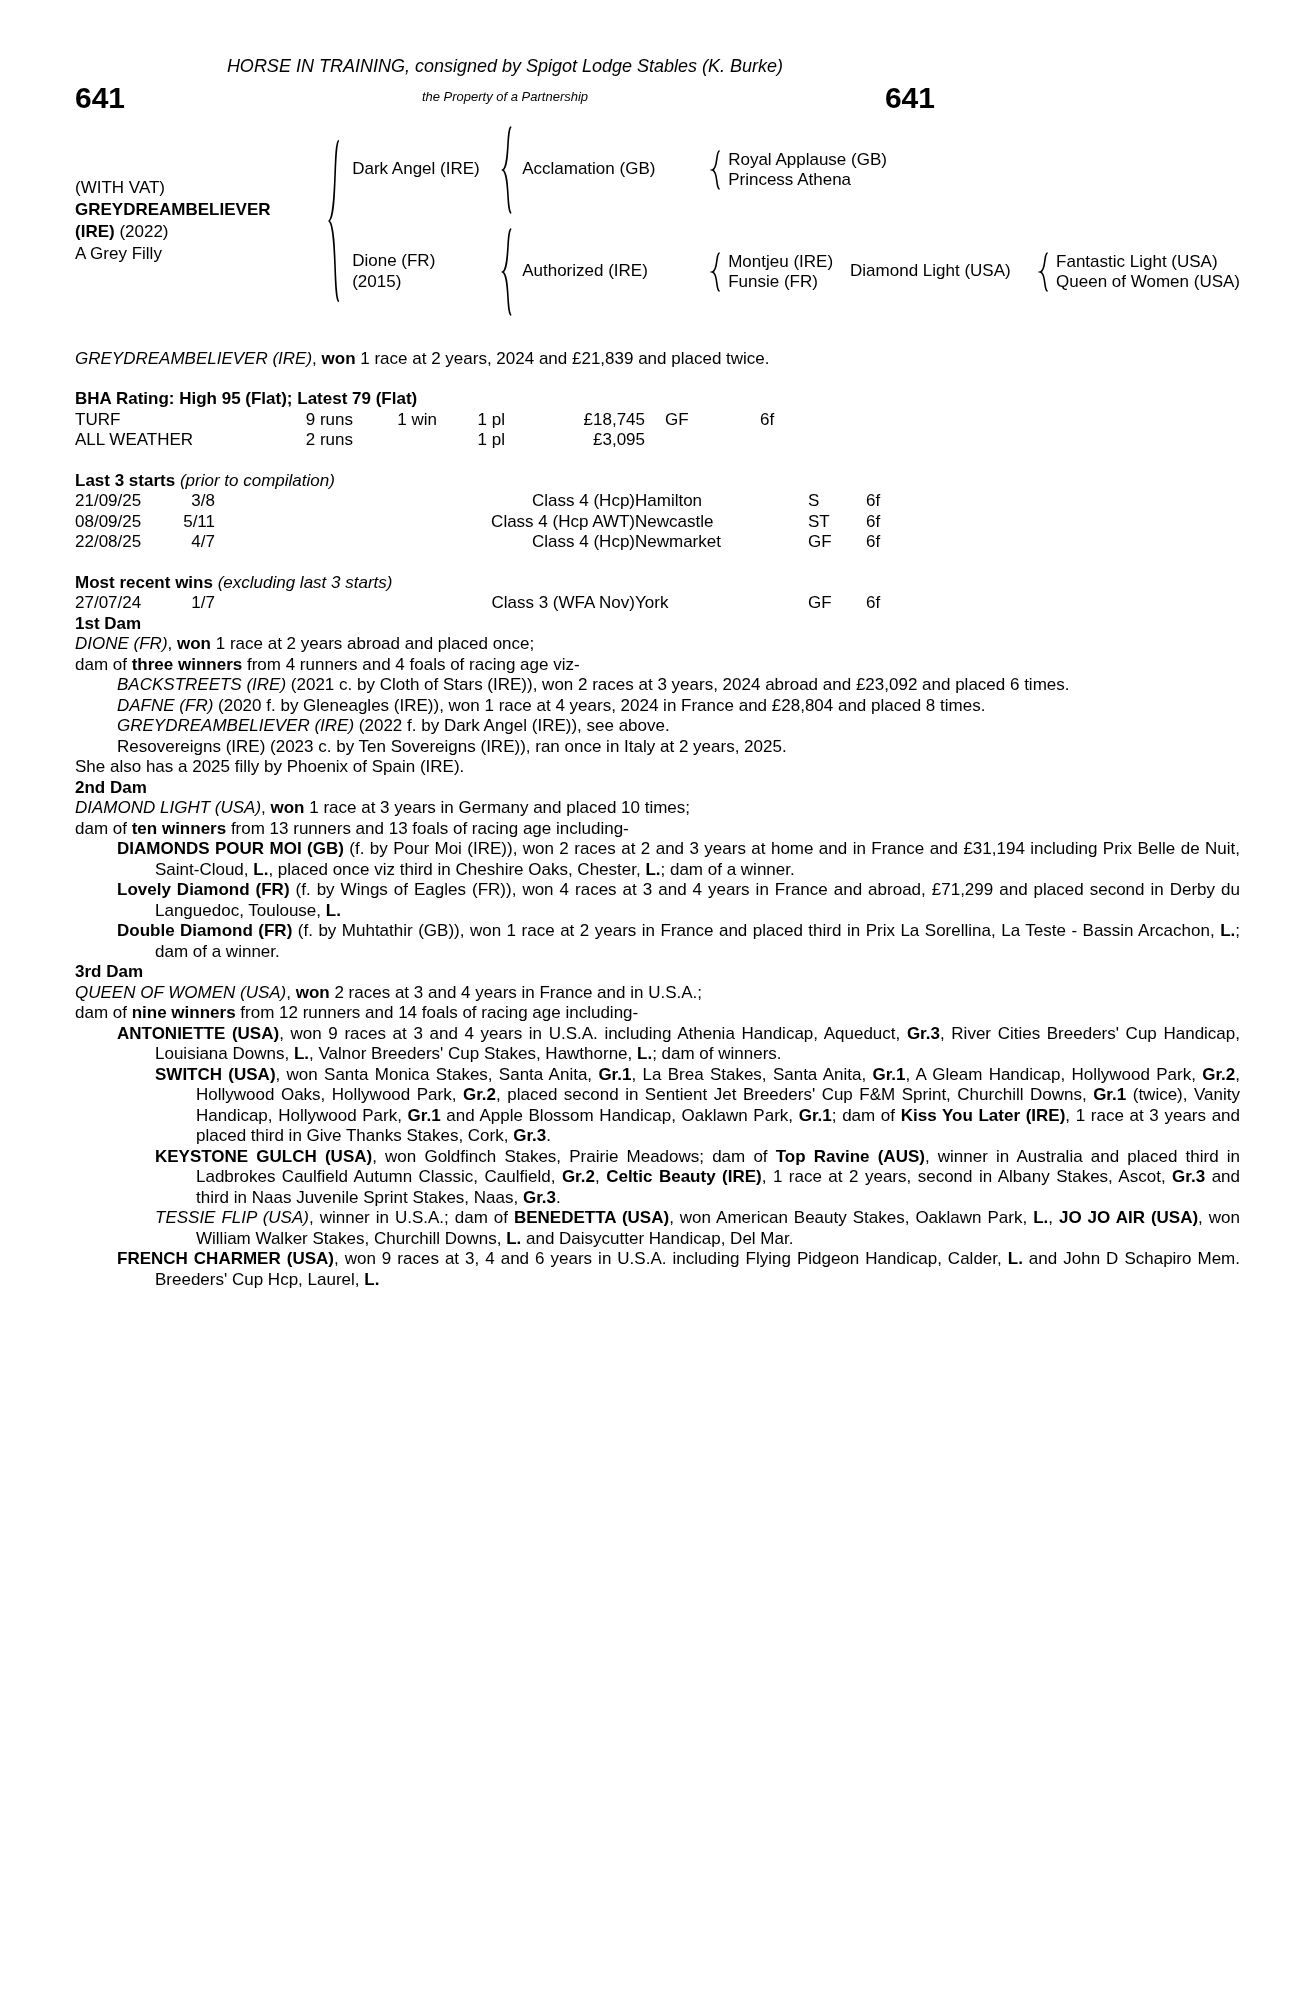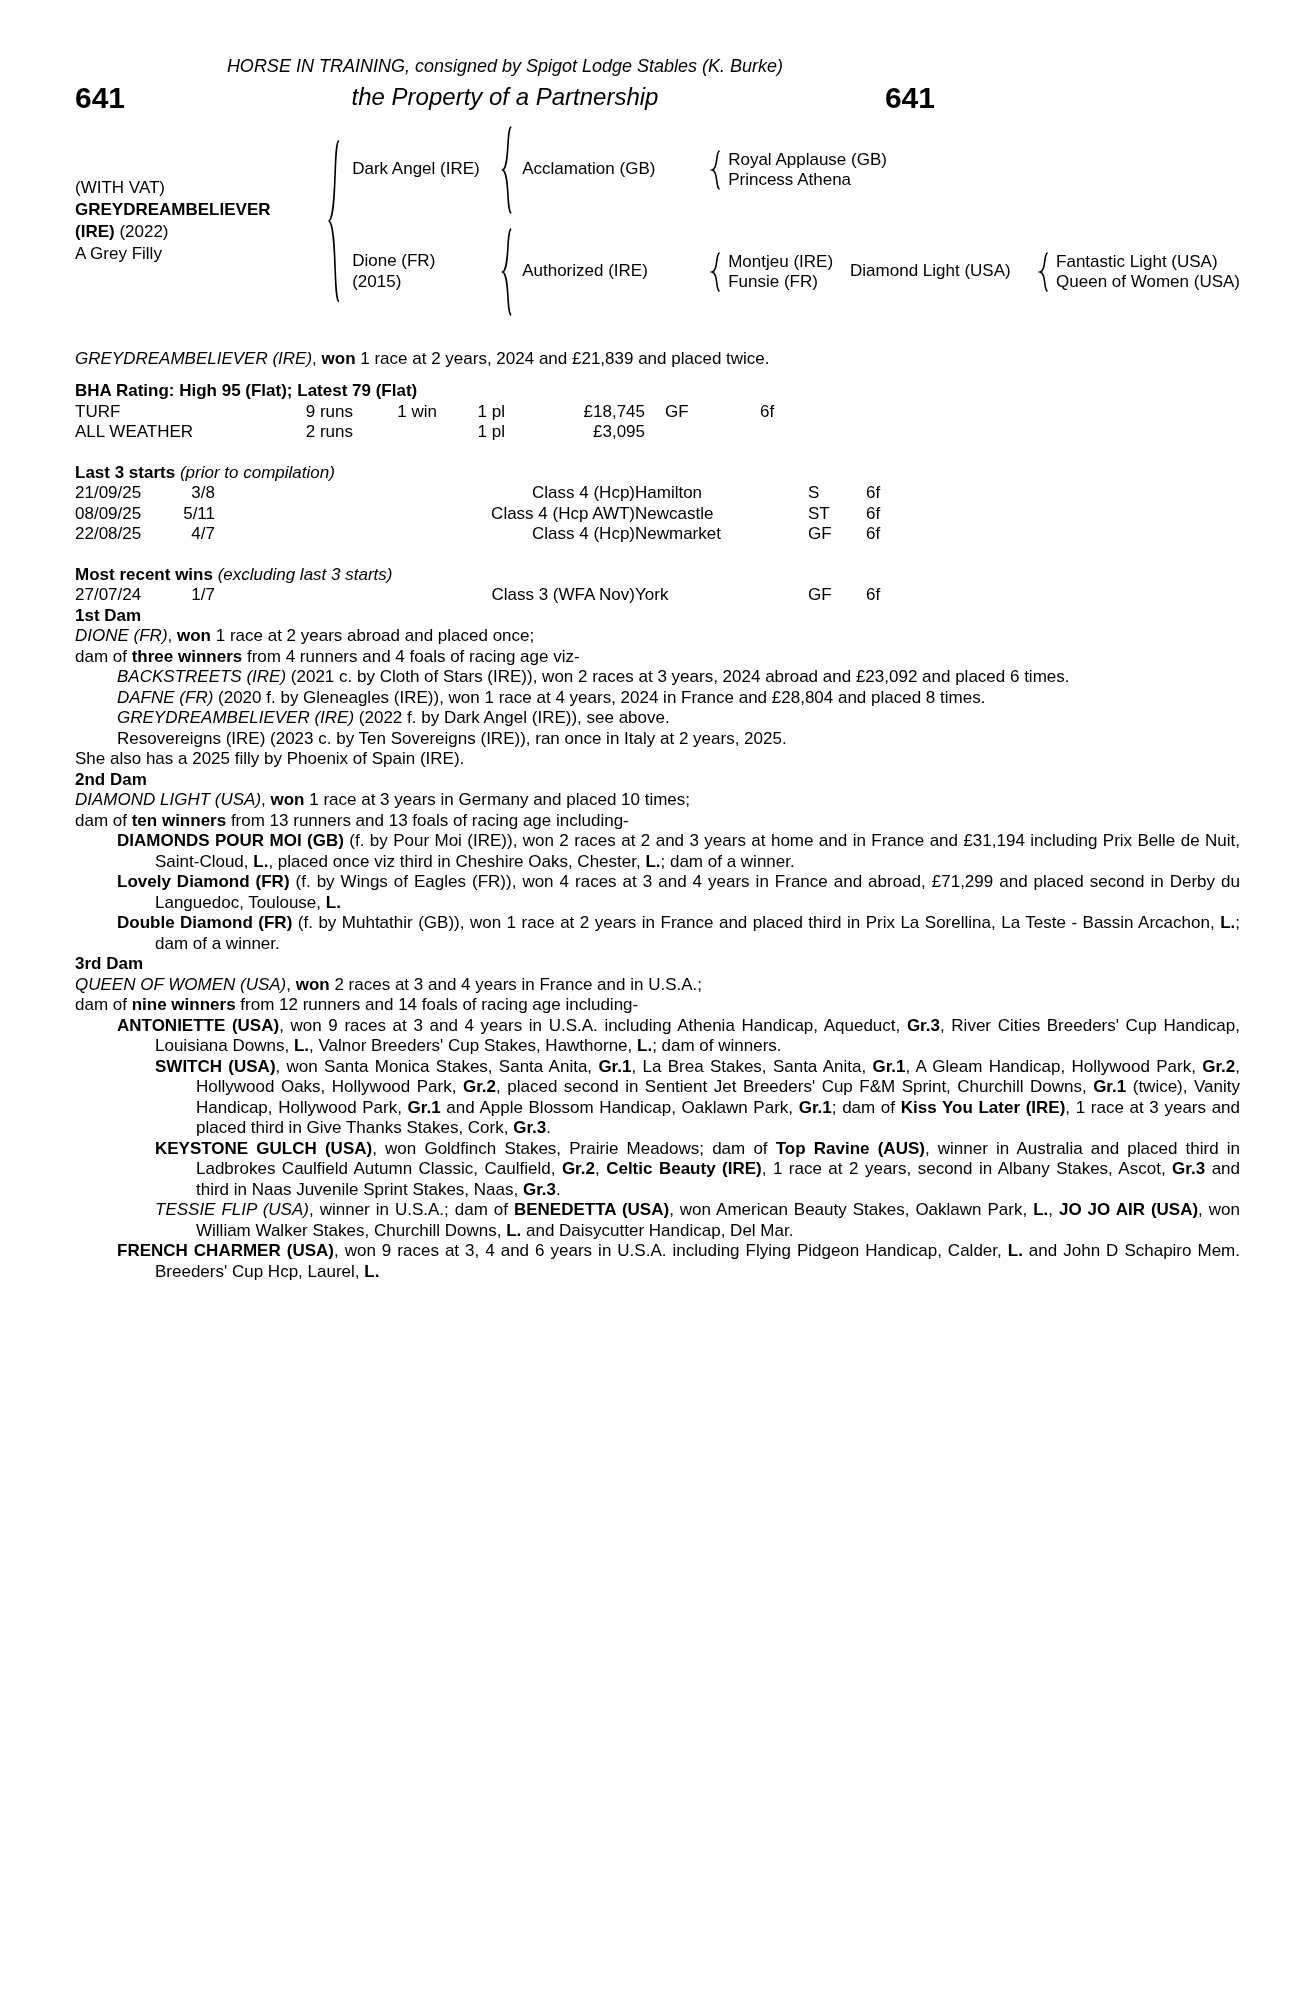--- a/index.html
+++ b/index.html
@@ -10,21 +10,21 @@
   }
   .page{padding:56px 75px 0 75px;}
   .b{font-weight:700;}
   .i{font-style:italic;}
 
   
   .header{width:860px;}
   .consignor{font-style:italic;text-align:center;font-size:18px;}
   .header-row{display:flex;align-items:center;margin-top:6px;}
   .lot{font-size:30px;font-weight:700;line-height:30px;}
-  .property{flex:1;text-align:center;font-style:italic;font-size:24px;}
+  .property{flex:1;text-align:center;font-style:italic;font-size:13px;}
   .stand{font-weight:700;margin-top:14px;font-size:17.5px;}
 
   
   .pedigree{display:flex;align-items:center;margin-top:12px;}
   .ped-name-block{width:255px;}
   .ped-name-block>div{line-height:22px;}
   .horse-name{font-weight:700;}
   .brace{flex:none;display:block;}
   .br1{width:16px;height:168px;}
   .br2{width:14px;height:90px;}
@@ -33,21 +33,21 @@
   .ped-parent{display:flex;align-items:center;}
   .ped-parent-name{width:148px;padding-left:10px;}
   .ped-gen2{display:flex;flex-direction:row;gap:9px;}
   .ped-gp{display:flex;align-items:center;}
   .ped-gp-name{width:188px;padding-left:8px;}
   .ped-gen3{padding-left:6px;}
   .ped-gen3>div{line-height:20px;white-space:nowrap;}
 
   
   .summary{margin-top:32px;}
-  .bha{font-weight:700;margin-top:12px;}
+  .bha{font-weight:700;margin-top:20px;}
   .stats-row{display:grid;grid-template-columns:220px 58px 84px 68px 140px 115px 60px;}
   .r{text-align:right;}
   .c-going{padding-left:20px;}
   .starts-block{margin-top:20px;}
   .starts-heading{margin-bottom:0;}
   .starts-row{display:grid;grid-template-columns:80px 60px 420px 173px 58px 60px;}
   .sr-pos{text-align:right;}
   .sr-race{padding-left:21px;text-align:right;}
 
   

